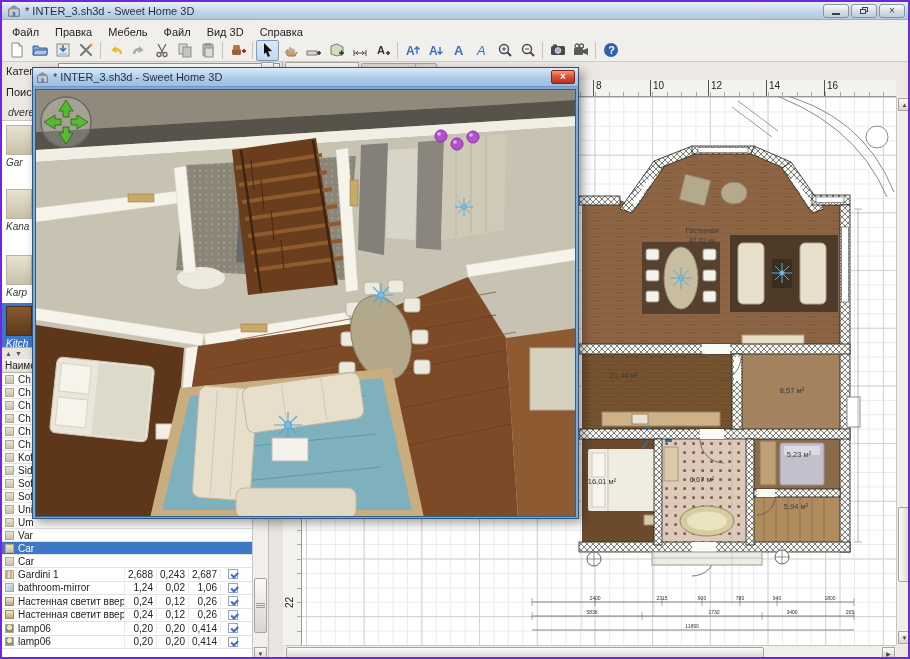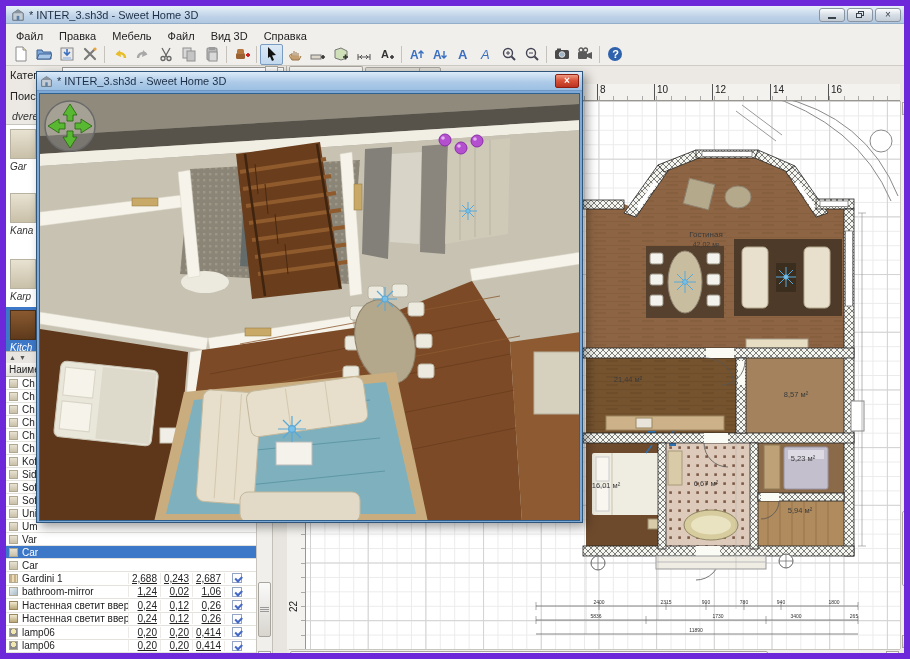--- a/index.html
+++ b/index.html
@@ -1,17 +1,17 @@
 <!DOCTYPE html>
 <html><head>
 <meta charset="utf-8">
 <style>
   html,body{margin:0;padding:0;background:#888;}
   *{box-sizing:border-box;font-family:"Liberation Sans","DejaVu Sans",sans-serif;}
-  #app{position:relative;width:910px;height:659px;background:#fef9c3;border:6px solid #6d28d9;overflow:hidden;}
+  #app{position:relative;width:910px;height:659px;background:#fef9c3;border:2px solid #6d28d9;overflow:hidden;}
   
   .titlebar{position:absolute;left:0;top:0;width:100%;height:18px;
     background:linear-gradient(#e9f1f9,#bfd3e8 60%,#b0c8e0);display:flex;align-items:center;padding:0 3px;border-bottom:1px solid #93aecb;}
   .titlebar .ticon{width:14px;height:14px;margin:0 4px 0 2px;}
   .titlebar .ttext{font-size:11px;color:#1c2e45;flex:1;white-space:nowrap;overflow:hidden;}
   .winbtn{width:26px;height:14px;margin-left:2px;border:1px solid #8a93a0;border-radius:3px;
     background:linear-gradient(#fdfeff,#d7dee6 50%,#c3ccd6);display:flex;align-items:center;justify-content:center;font-size:10px;color:#39414b;line-height:1;}
   .winbtn .bar{width:8px;height:2px;background:#39414b;margin-top:6px;}
   .winbtn .boxes{position:relative;width:8px;height:7px;}
   .winbtn .boxes i{position:absolute;border:1px solid #39414b;width:6px;height:5px;background:transparent;}
@@ -50,21 +50,21 @@
   .ftable-rows{position:absolute;left:0;top:311px;width:265px;height:288px;background:#fff;overflow:hidden;}
   .frow{display:flex;align-items:center;height:13px;border-bottom:1px solid #e4e2dd;font-size:10px;color:#222;}
   .frow.vrow{height:13.5px;}
   .frow.selected{background:#3d78c8;color:#fff;}
   .mini-icon{width:9px;height:9px;margin:0 4px 0 3px;flex:none;background:linear-gradient(#e8e2d2,#c9c0a8);border:1px solid #b0a890;}
   [data-icon="curtain"]{background:repeating-linear-gradient(90deg,#c8b088 0 2px,#e9dab8 2px 4px);}
   [data-icon="mirror"]{background:linear-gradient(135deg,#e6eef3,#a9bcc7);}
   [data-icon="walllight"]{background:linear-gradient(#f0ead0,#b9a878);border-color:#99885f;}
   [data-icon="lamp"]{background:radial-gradient(circle at 50% 35%,#f2e7ae 0 40%,#8a8a8a 45%);}
   .fname{flex:none;width:106px;white-space:nowrap;overflow:hidden;}
-  .fnum{flex:none;width:32px;text-align:right;padding-right:3px;border-left:1px solid #eceae6;text-decoration:underline;}
+  .fnum{flex:none;width:32px;text-align:right;padding-right:3px;border-left:1px solid #eceae6;}
   .fvis{flex:none;width:24px;display:flex;justify-content:center;border-left:1px solid #eceae6;}
   .chk{position:relative;width:10px;height:10px;border:1px solid #93a4c4;background:#fdfdfd;}
   .chk::after{content:"";position:absolute;left:2px;top:2px;width:5px;height:2.5px;border-left:2px solid #4468c8;border-bottom:2px solid #4468c8;transform:rotate(-45deg);}
   .ftable-scroll{position:absolute;left:250px;top:311px;width:16px;height:288px;background:#f0efec;border-left:1px solid #c8c5be;}
   .ftable-scroll .thumb{position:absolute;left:1px;top:205px;width:13px;height:55px;background:linear-gradient(#fafafa,#d8d5ce);border:1px solid #a8a59e;border-radius:2px;}
   .ftable-scroll .grip{position:absolute;left:3px;top:230px;width:9px;height:1px;background:#999;box-shadow:0 2px 0 #999,0 4px 0 #999;}
   .ftable-scroll .sb-arrow{position:absolute;left:1px;bottom:1px;width:13px;height:13px;background:linear-gradient(#fafafa,#d8d5ce);border:1px solid #a8a59e;font-size:6px;color:#444;display:flex;align-items:center;justify-content:center;}
   .splitter{position:absolute;left:266px;top:297px;width:15px;height:302px;background:#e8e5e0;border-left:1px solid #c3c0b9;}
   
   .plan-panel{position:absolute;left:281px;top:60px;width:629px;height:599px;background:#ece9e4;}

